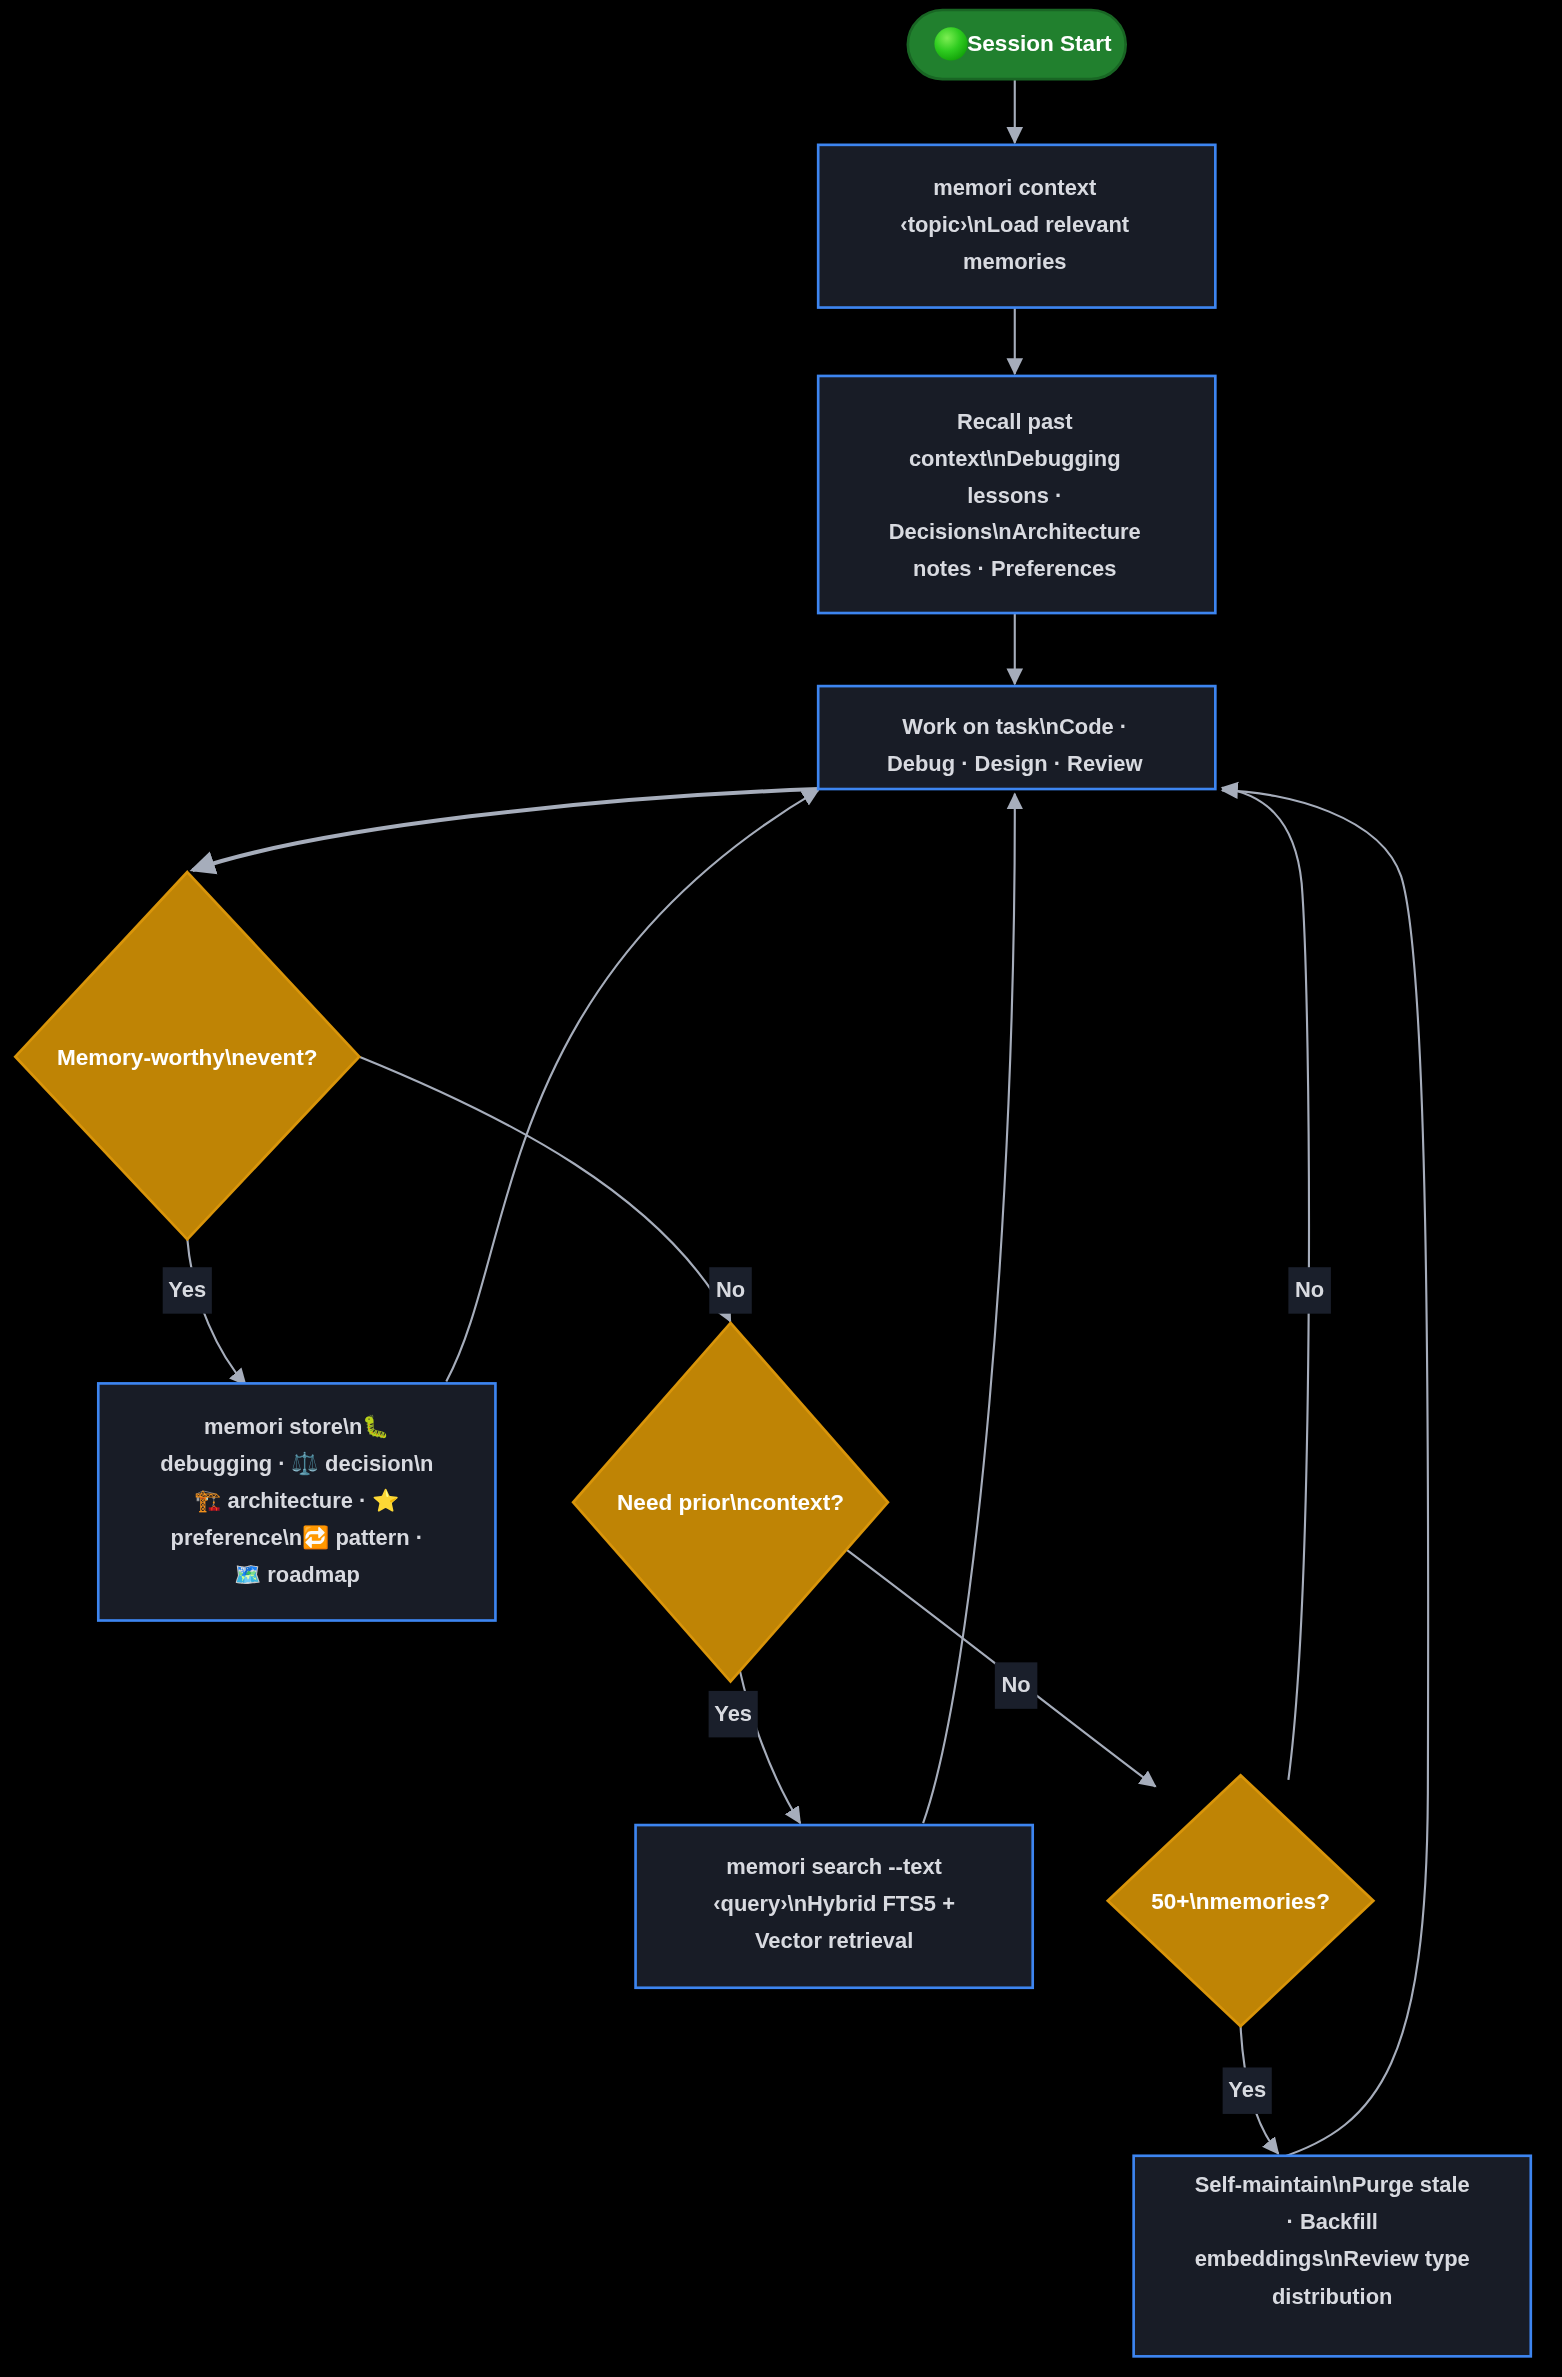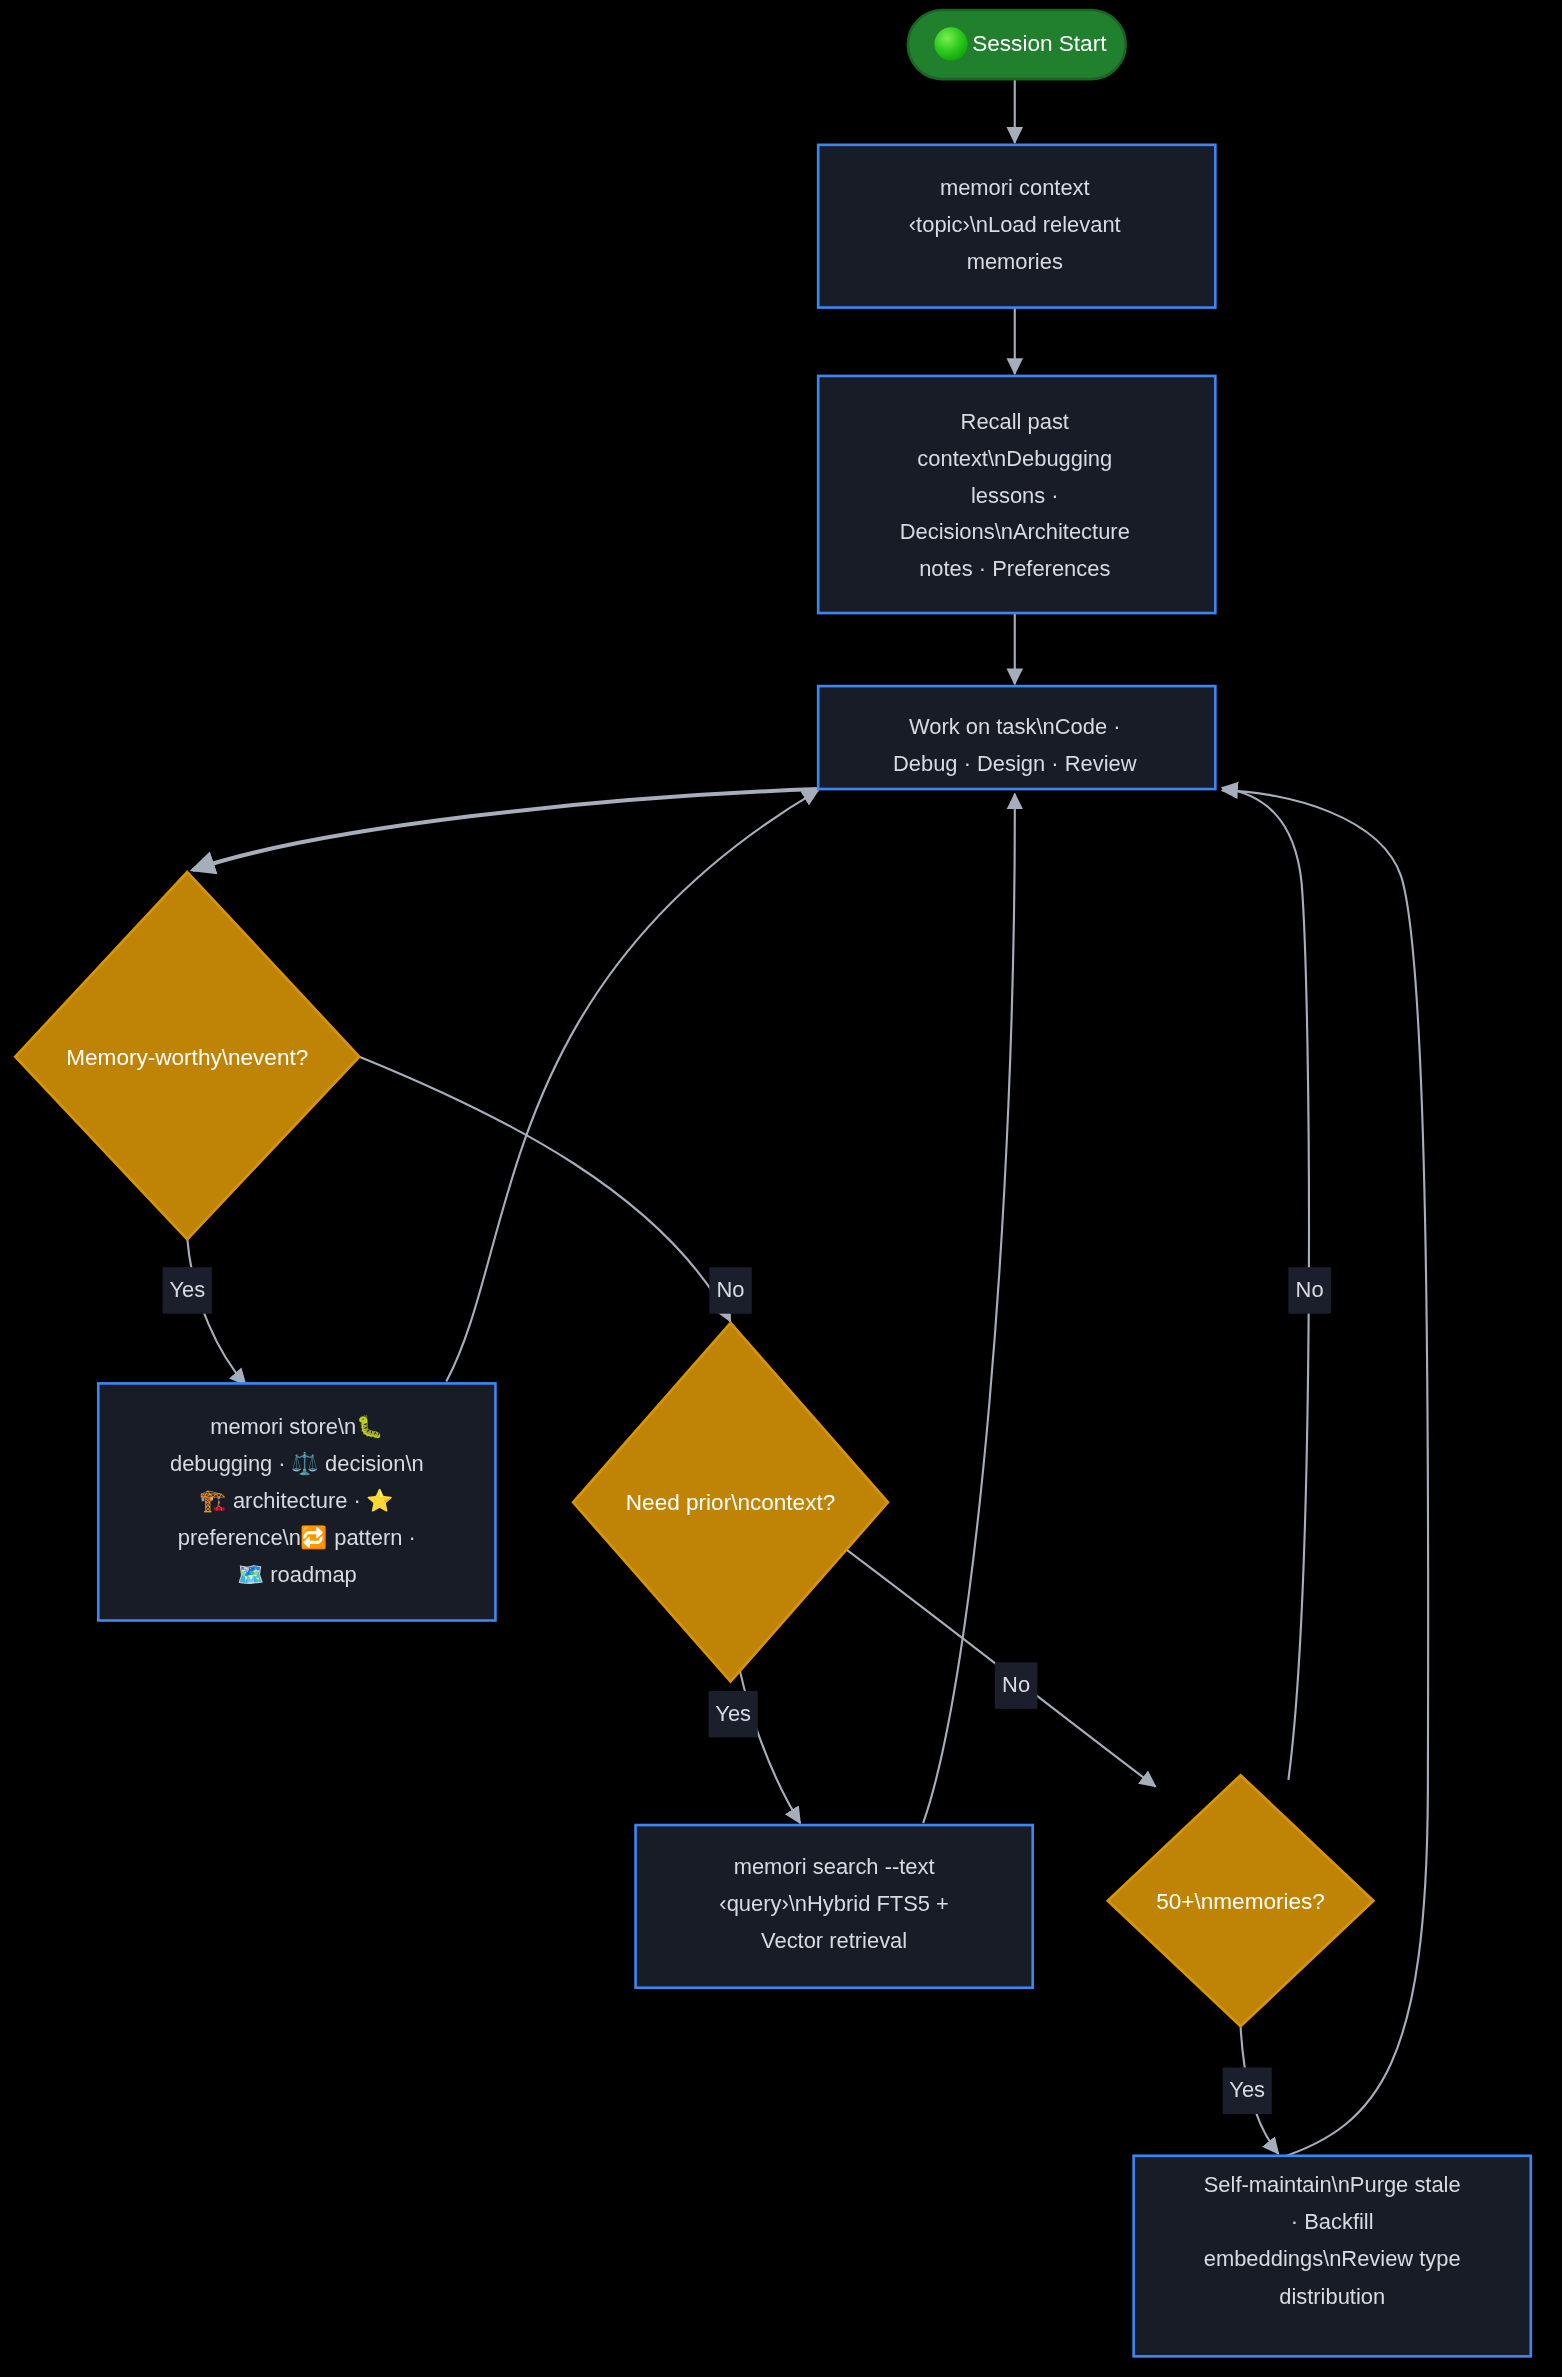--- a/index.html
+++ b/index.html
@@ -11,20 +11,21 @@
     width: 1562px;
     height: 2377px;
     overflow: hidden;
     font-family: "Liberation Sans", "DejaVu Sans", sans-serif;
   }
   #flowchart-root {
     position: relative;
     width: 1350px;
     height: 2377px;
     background: #000000;
+    font-weight: bold;
   }
   svg.diagram {
     display: block;
     width: 1562px;
     height: 2377px;
   }
   .node-text {
     fill: #d8dae0;
     font-family: "Liberation Sans", "DejaVu Sans", sans-serif;
     font-size: 33px;

